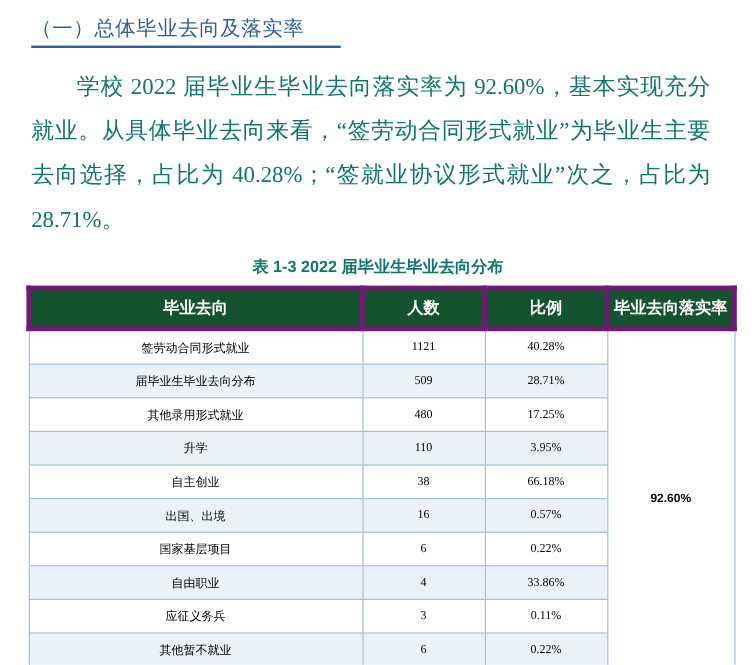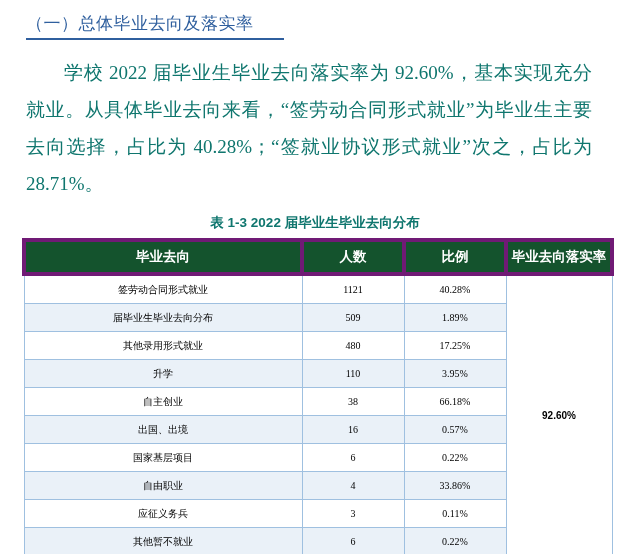--- a/index.html
+++ b/index.html
@@ -136,21 +136,21 @@
     <tbody>
       <tr>
         <td>签劳动合同形式就业</td>
         <td>1121</td>
         <td>40.28%</td>
         <td class="rate-cell" rowspan="10">92.60%</td>
       </tr>
       <tr>
         <td>届毕业生毕业去向分布</td>
         <td>509</td>
-        <td>1.89%</td>
+        <td>28.71%</td>
       </tr>
       <tr>
         <td>其他录用形式就业</td>
         <td>480</td>
         <td>17.25%</td>
       </tr>
       <tr>
         <td>升学</td>
         <td>110</td>
         <td>3.95%</td>

